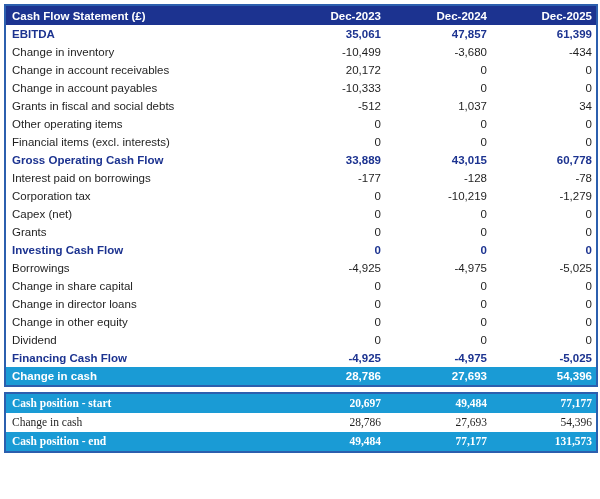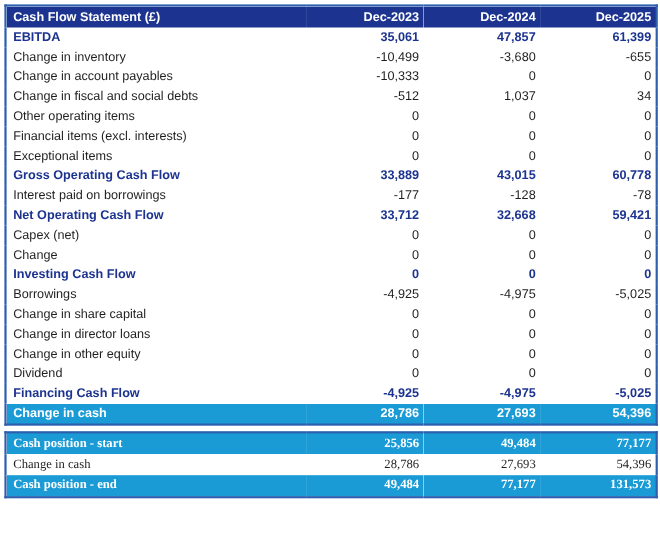--- a/index.html
+++ b/index.html
@@ -101,78 +101,78 @@
         <tr class="section">
           <td class="label">EBITDA</td>
           <td class="num">35,061</td>
           <td class="num">47,857</td>
           <td class="num">61,399</td>
         </tr>
         <tr class="normal">
           <td class="label">Change in inventory</td>
           <td class="num">-10,499</td>
           <td class="num">-3,680</td>
-          <td class="num">-655</td>
+          <td class="num">-434</td>
+        </tr>
+        <tr class="normal">
+          <td class="label">Change in account receivables</td>
+          <td class="num">20,172</td>
+          <td class="num">0</td>
+          <td class="num">0</td>
         </tr>
         <tr class="normal">
           <td class="label">Change in account payables</td>
           <td class="num">-10,333</td>
           <td class="num">0</td>
           <td class="num">0</td>
         </tr>
         <tr class="normal">
-          <td class="label">Change in fiscal and social debts</td>
+          <td class="label">Grants in fiscal and social debts</td>
           <td class="num">-512</td>
           <td class="num">1,037</td>
           <td class="num">34</td>
         </tr>
         <tr class="normal">
           <td class="label">Other operating items</td>
           <td class="num">0</td>
           <td class="num">0</td>
           <td class="num">0</td>
         </tr>
         <tr class="normal">
           <td class="label">Financial items (excl. interests)</td>
-          <td class="num">0</td>
-          <td class="num">0</td>
-          <td class="num">0</td>
-        </tr>
-        <tr class="normal">
-          <td class="label">Exceptional items</td>
           <td class="num">0</td>
           <td class="num">0</td>
           <td class="num">0</td>
         </tr>
         <tr class="section">
           <td class="label">Gross Operating Cash Flow</td>
           <td class="num">33,889</td>
           <td class="num">43,015</td>
           <td class="num">60,778</td>
         </tr>
         <tr class="normal">
           <td class="label">Interest paid on borrowings</td>
           <td class="num">-177</td>
           <td class="num">-128</td>
           <td class="num">-78</td>
         </tr>
-        <tr class="section">
-          <td class="label">Net Operating Cash Flow</td>
-          <td class="num">33,712</td>
-          <td class="num">32,668</td>
-          <td class="num">59,421</td>
+        <tr class="normal">
+          <td class="label">Corporation tax</td>
+          <td class="num">0</td>
+          <td class="num">-10,219</td>
+          <td class="num">-1,279</td>
         </tr>
         <tr class="normal">
           <td class="label">Capex (net)</td>
           <td class="num">0</td>
           <td class="num">0</td>
           <td class="num">0</td>
         </tr>
         <tr class="normal">
-          <td class="label">Change</td>
+          <td class="label">Grants</td>
           <td class="num">0</td>
           <td class="num">0</td>
           <td class="num">0</td>
         </tr>
         <tr class="section">
           <td class="label">Investing Cash Flow</td>
           <td class="num">0</td>
           <td class="num">0</td>
           <td class="num">0</td>
         </tr>
@@ -224,21 +224,21 @@
   <table class="pos-table">
     <colgroup>
       <col class="c-label">
         <col class="c-num">
         <col class="c-num">
         <col class="c-num">
     </colgroup>
     <tbody id="position-body">
         <tr class="highlight">
           <td class="label">Cash position - start</td>
-          <td class="num">25,856</td>
+          <td class="num">20,697</td>
           <td class="num">49,484</td>
           <td class="num">77,177</td>
         </tr>
         <tr class="normal">
           <td class="label">Change in cash</td>
           <td class="num">28,786</td>
           <td class="num">27,693</td>
           <td class="num">54,396</td>
         </tr>
         <tr class="highlight">

